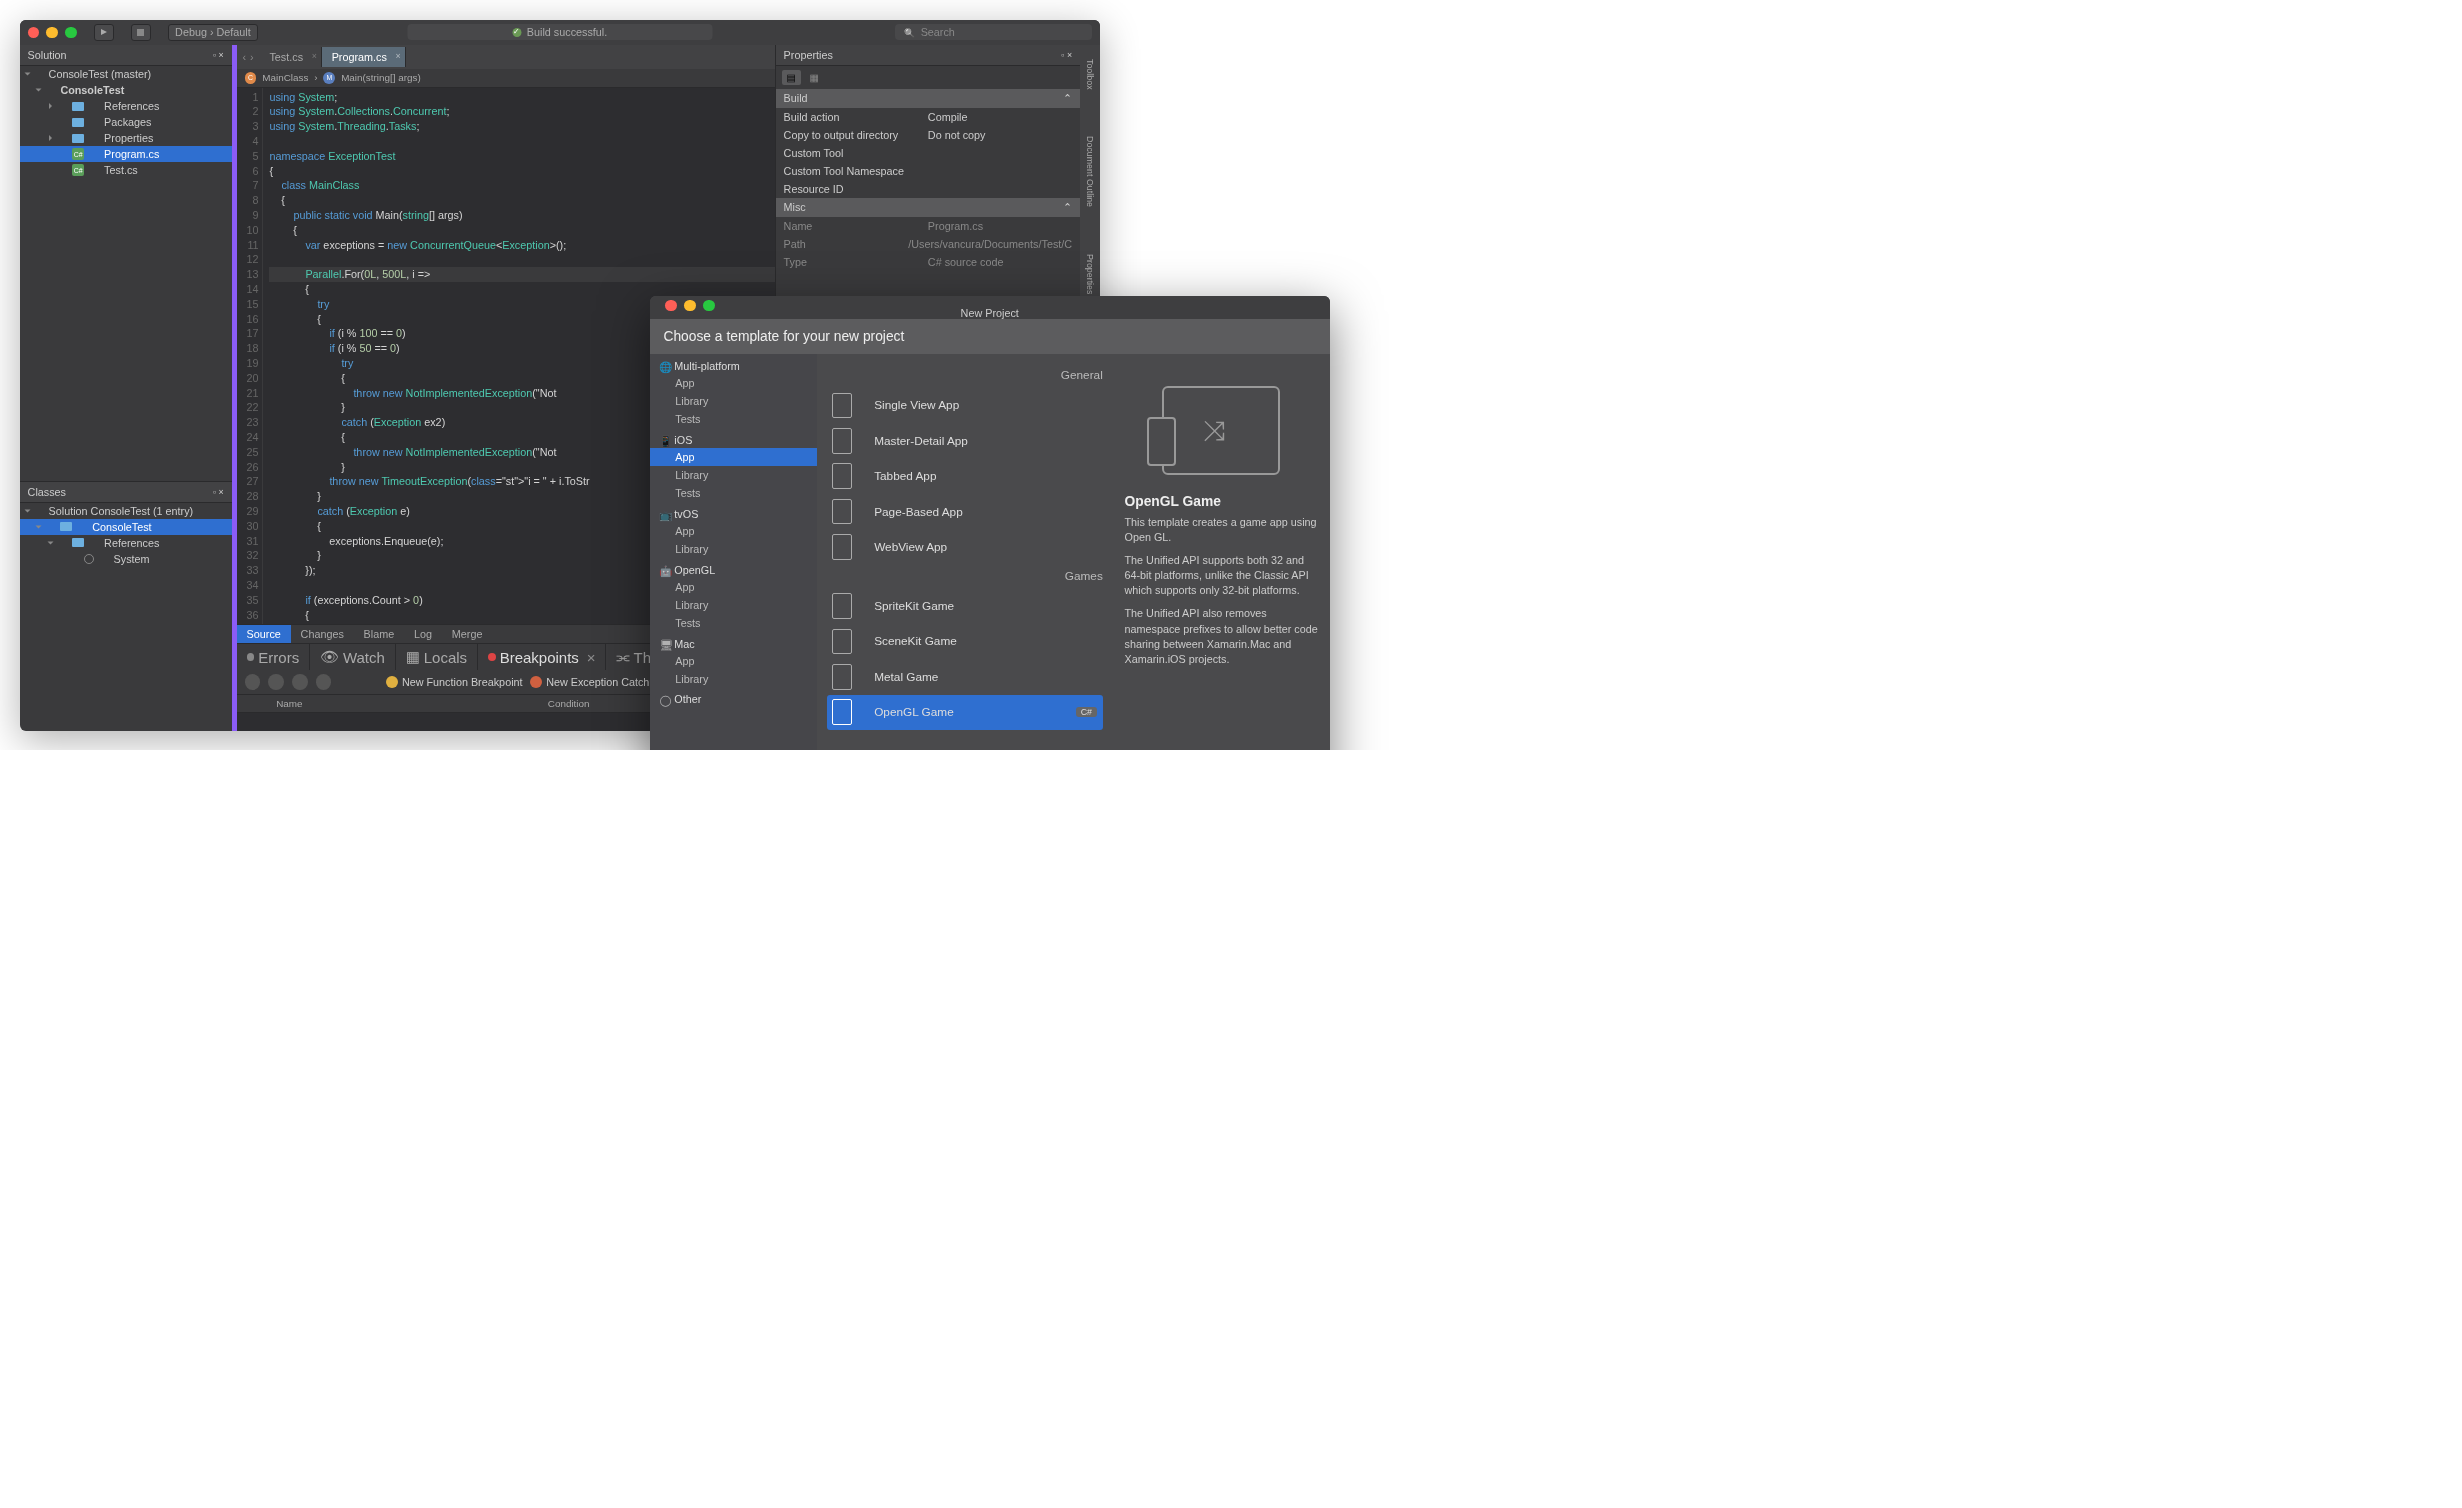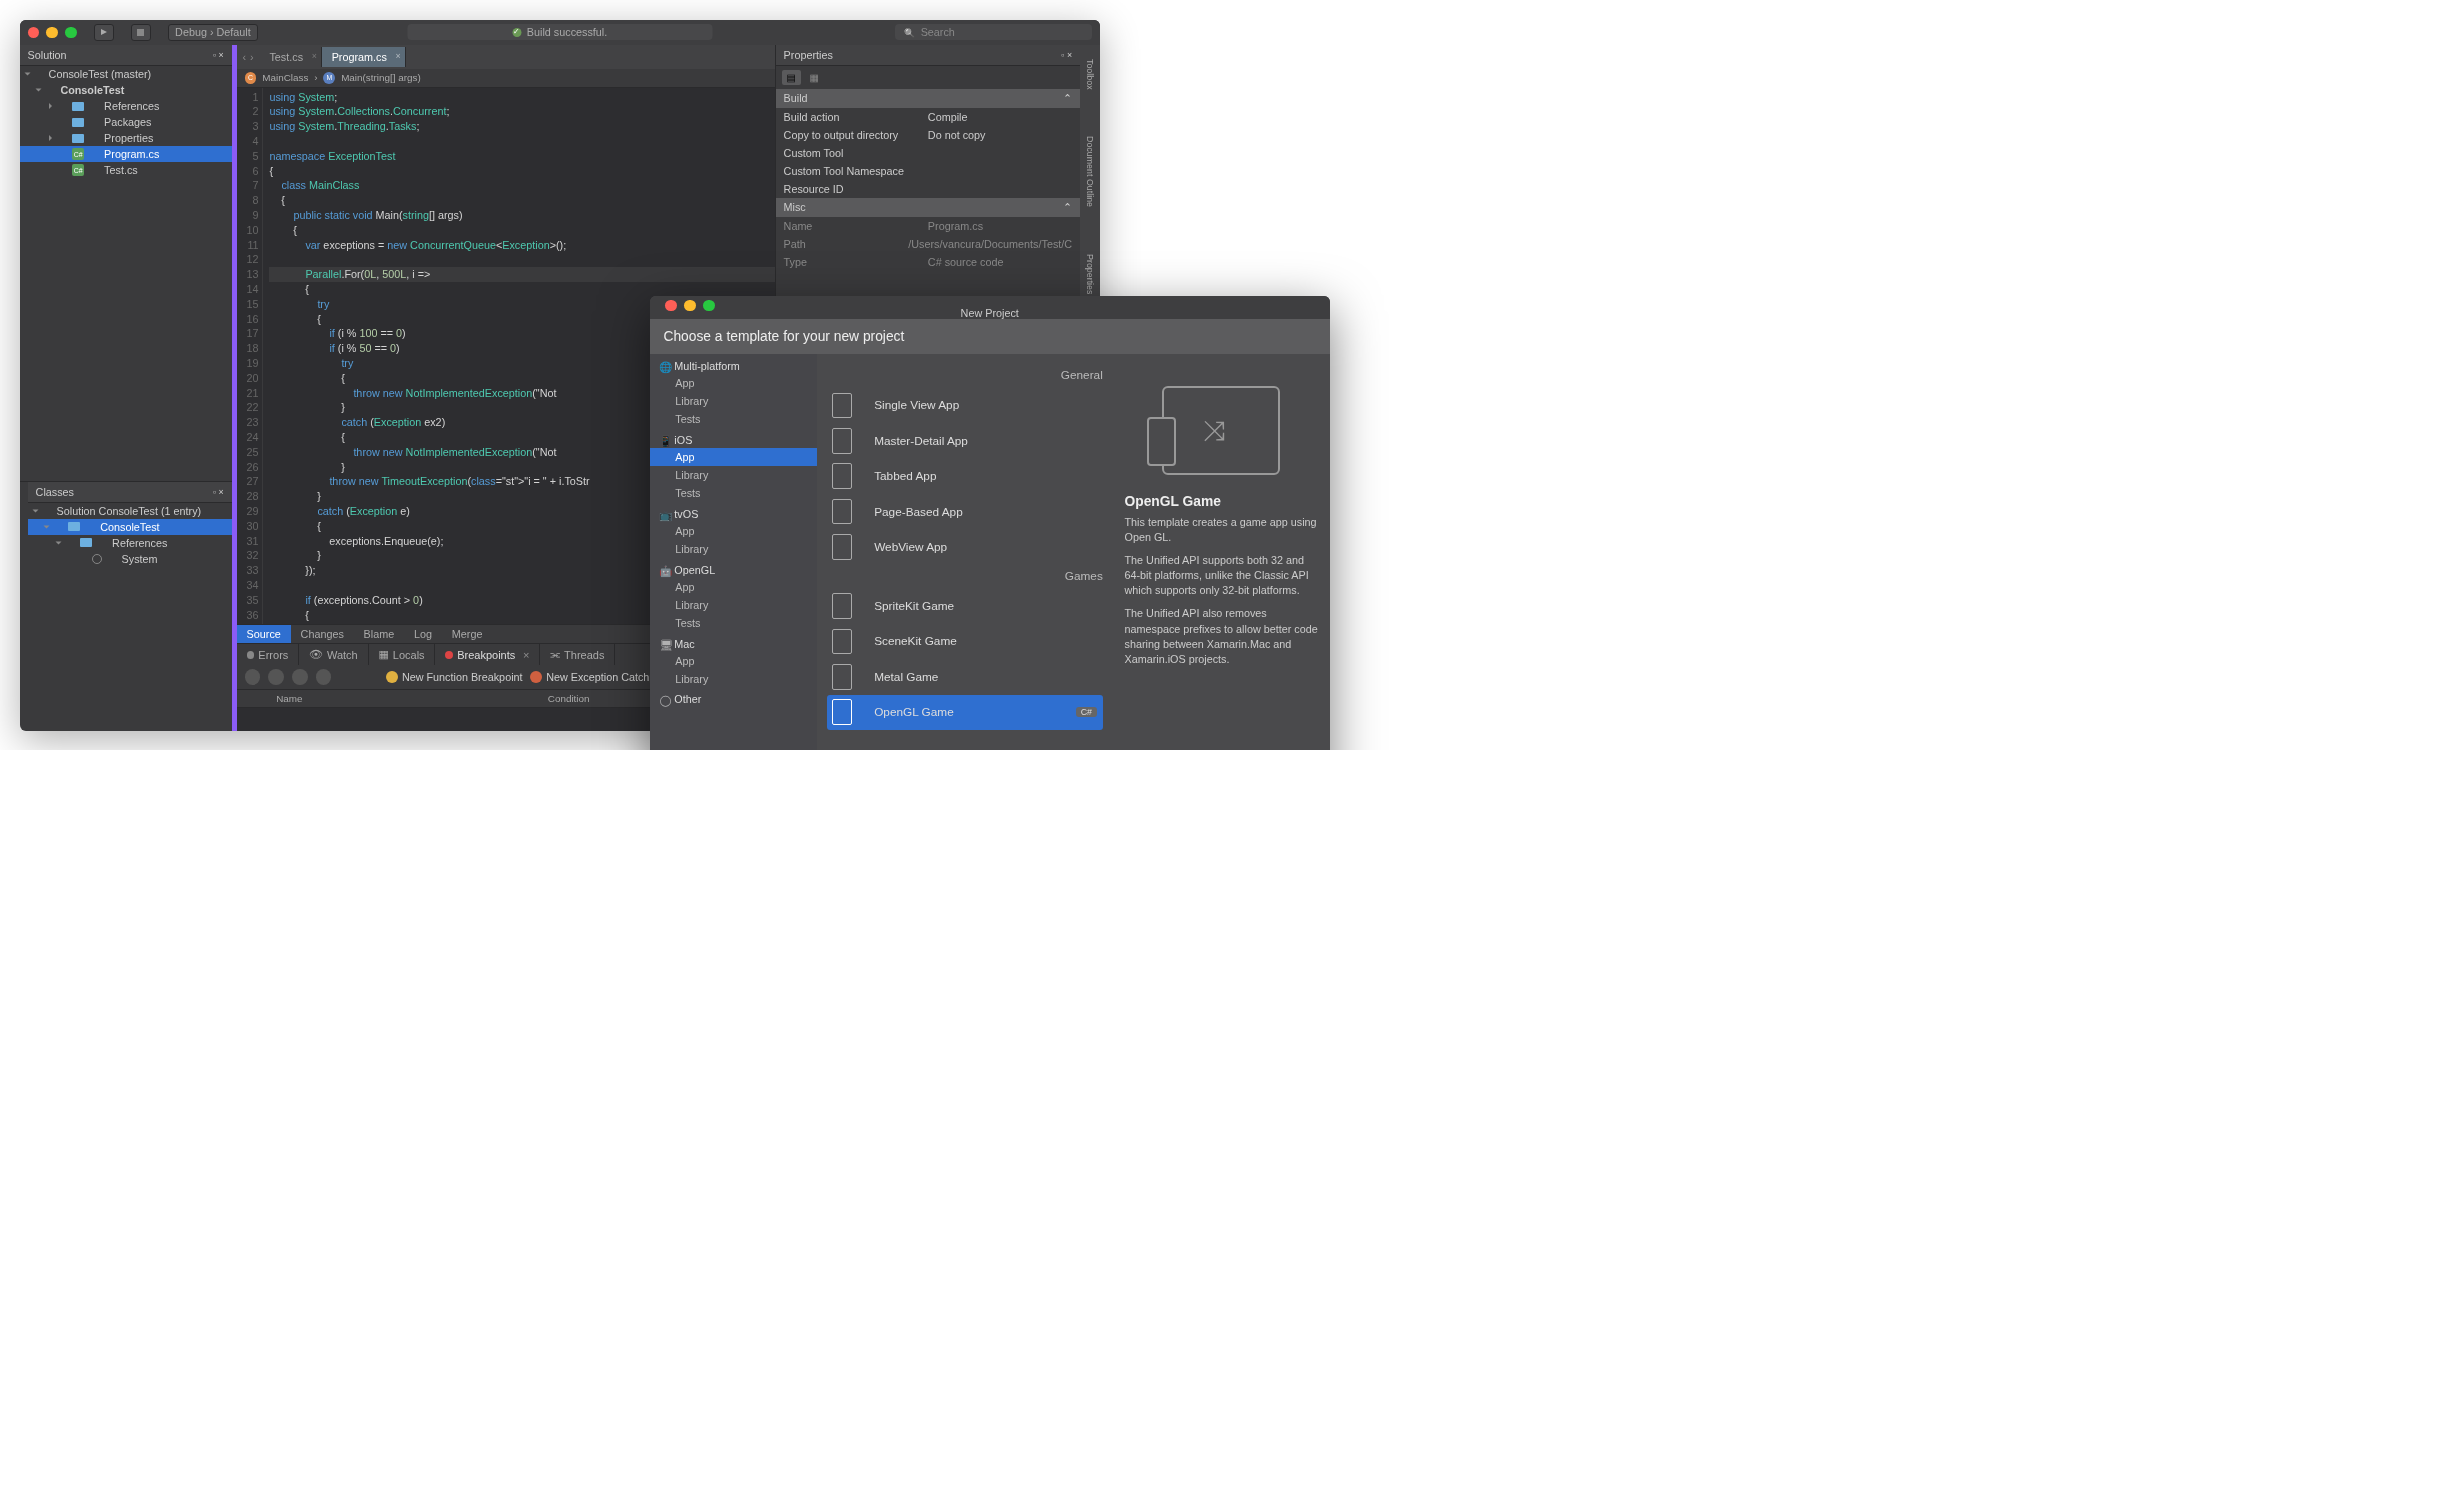--- a/index.html
+++ b/index.html
@@ -24,21 +24,21 @@
 .search-pill { background: #48484a; border-radius: 3.9px; padding: 2px 9.9px; display: flex; align-items: center; gap: 4.9px; width: 197px; margin-left: auto; }
 .mag-icon::before { content: "🔍"; font-size: 8.9px; filter: grayscale(1); }
 
 .body-grid { display: grid; grid-template-columns: 217px 1fr 325px; height: calc(100% - 25.6px); }
 
 .panel-header { background: #424244; padding: 3.9px 7.9px; font-size: 10.8px; color: #ccc; display: flex; align-items: center; gap: 4.9px; border-bottom: 1px solid #2a2a2c; }
 .panel-header .spacer { flex: 1; }
 
 .left-col { display: flex; flex-direction: column; border-right: 5px solid #8b5cf6; }
 .solution-panel { flex: 1.2; overflow: auto; border-bottom: 1px solid #2a2a2c;}
-.classes-panel { flex: 1; overflow: auto; margin-left: 8px; }
+.classes-panel { flex: 1; overflow: auto; }
 
 .tree { font-size: 10.8px; color: #ccc; }
 .tree-row { display: flex; align-items: center; gap: 20px; padding: 2px 5.9px; white-space: nowrap; }
 .tree-row.selected { background: #2f6fd0; color: #fff; }
 .tree-row .disclosure { width: 0; height: 0; border-left: 3.9px solid #888; border-top: 3px solid transparent; border-bottom: 3px solid transparent; }
 .tree-row .disclosure.open { transform: rotate(90deg); }
 .tree-row .disclosure.none { visibility: hidden; }
 .folder-icon { width: 11.8px; height: 8.9px; background: #6db0e0; border-radius: 1px; }
 .cs-icon { width: 11.8px; height: 11.8px; background: #5a9e5a; border-radius: 2px; font-size: 6.9px; color: #fff; display:flex;align-items:center;justify-content:center;}
 .cs-icon::before { content: "C#"; }
@@ -65,21 +65,21 @@
 .kw { color: #569cd6; }
 .ty { color: #4ec9b0; }
 .nm { color: #b5cea8; }
 .cl.hl { background: #3a3a3c; }
 
 .bottom-tabs { background: #3a3a3c; display: flex; font-size: 10.8px; border-top: 1px solid #2a2a2c;}
 .btab { padding: 3px 9.9px; color: #aaa; }
 .btab.active { background: #2f6fd0; color: #fff; }
 
 .debug-panel { height: 202px; background: #2d2d30; display: flex; flex-direction: column; border-top: 1px solid #2a2a2c;}
-.debug-tabs { display: flex; font-size: 11px; color: #aaa; background: #3a3a3c; }
+.debug-tabs { display: flex; font-size: 15px; color: #aaa; background: #3a3a3c; }
 .dtab { padding: 3.9px 9.9px; display: flex; align-items: center; gap: 3.9px; border-right: 1px solid #2a2a2c;}
 .dtab.active { color: #ddd; }
 .dtab .dot { width: 7.9px; height: 7.9px; border-radius: 50%; background: #888; }
 .dtab .dot.red { background: #d44; }
 .debug-toolbar { padding: 3.9px 7.9px; display: flex; align-items: center; gap: 7.9px; font-size: 10.8px; color: #ccc; background: #3a3a3c;}
 .dbg-btn { width: 15.8px; height: 15.8px; border-radius: 50%; background: #555; }
 .bp-text { display: flex; align-items: center; gap: 3.9px;}
 .bp-text .bpi { width: 11.8px; height: 11.8px; border-radius: 50%; }
 .bp-text .bpi.func { background: #e0b040; }
 .bp-text .bpi.exc { background: #d06040; }

